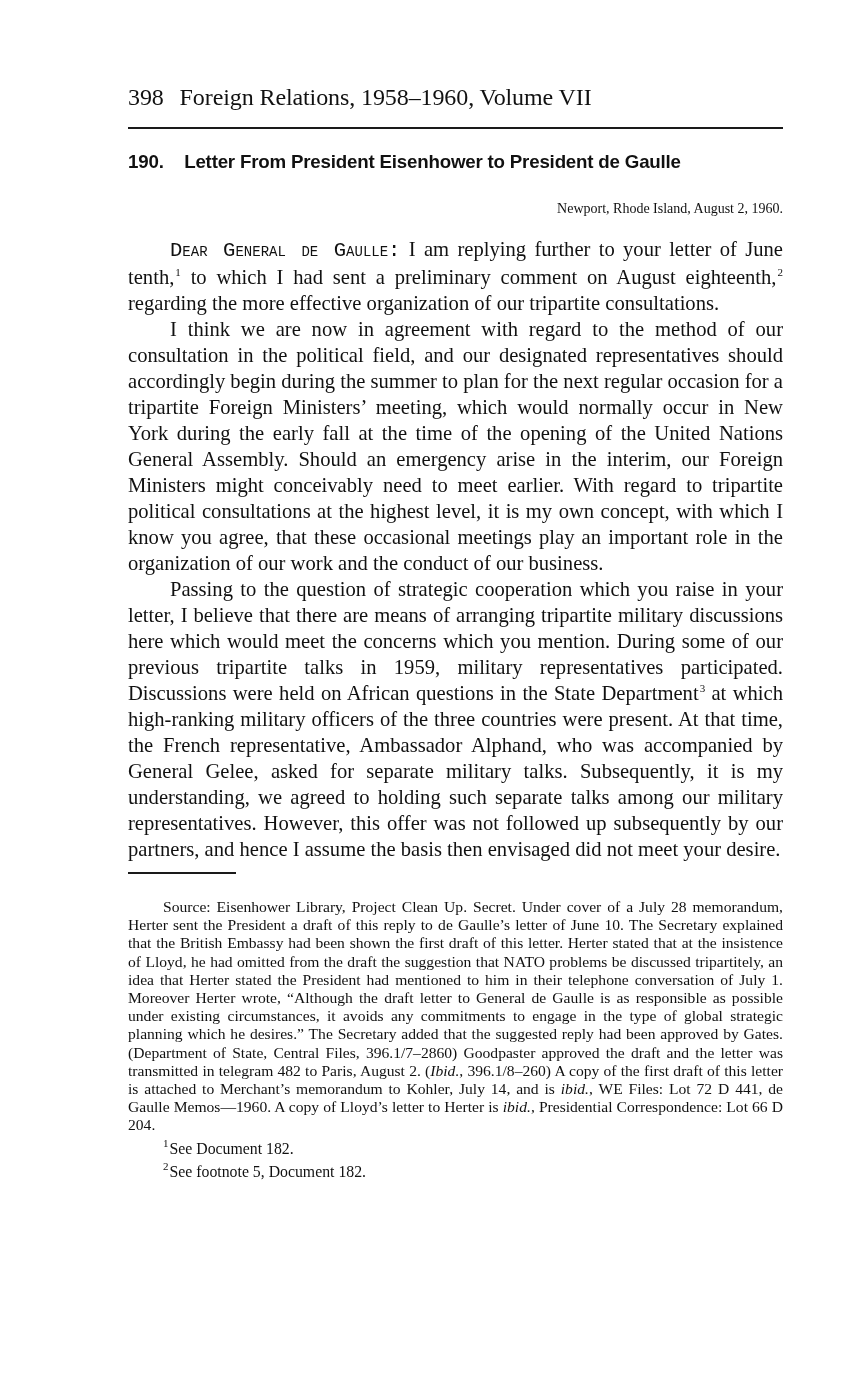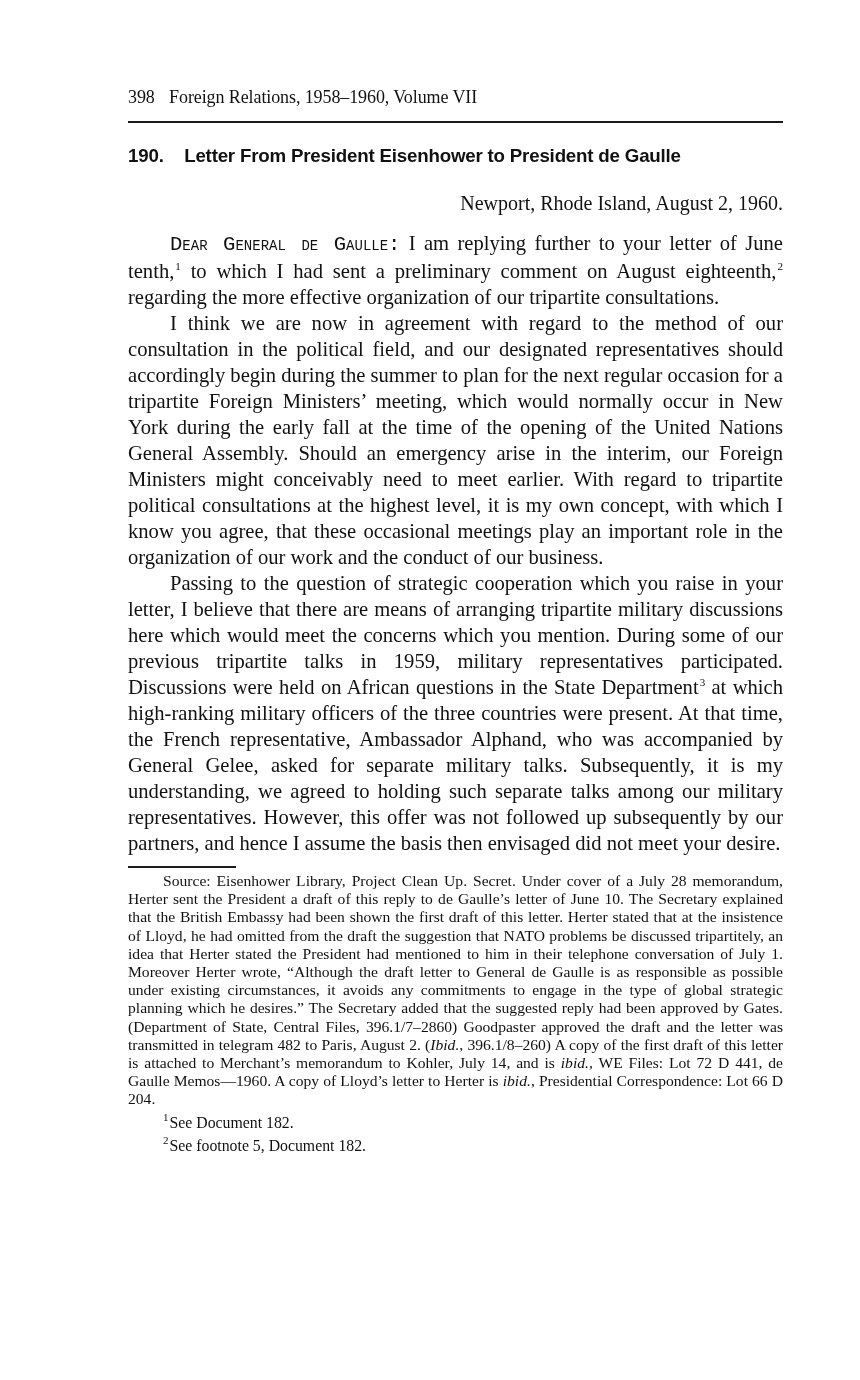--- a/index.html
+++ b/index.html
@@ -15,24 +15,24 @@
       color: #111111;
       font-family: "Liberation Serif", "DejaVu Serif", serif;
     }
     .page {
       position: absolute;
       left: 128px;
       top: 84px;
       width: 655px;
     }
     .running-head {
-      font-size: 18px;
+      font-size: 24px;
       line-height: 26px;
       height: 26px;
-      padding-bottom: 11px;
+      padding-bottom: 17px;
       border-bottom: 2px solid #1a1a1a;
       white-space: nowrap;
       letter-spacing: -0.1px;
     }
     .running-head .page-num {
       margin-right: 10px;
     }
     .doc-title {
       margin-top: 20px;
       font-family: "Liberation Sans", "DejaVu Sans", sans-serif;
@@ -44,21 +44,21 @@
       transform: scaleX(0.985);
       transform-origin: left;
     }
     .doc-title .doc-num {
       display: inline-block;
       width: 57px;
     }
     .dateline {
       margin-top: 21px;
       text-align: right;
-      font-size: 20px;
+      font-size: 14px;
       line-height: 26px;
     }
     .body-text {
       margin-top: 14px;
       font-size: 20.6px;
       line-height: 26px;
       text-align: justify;
       hyphens: manual;
     }
     .body-text p {
@@ -75,21 +75,21 @@
       vertical-align: 8px;
       margin-left: 1px;
     }
     .footnote-rule {
       margin-top: 10px;
       width: 108px;
       height: 0;
       border-top: 2px solid #1a1a1a;
     }
     .footnotes {
-      margin-top: 4px;
+      margin-top: 24px;
       font-size: 15.6px;
       line-height: 18.2px;
       text-align: justify;
     }
     .footnotes p {
       margin: 0;
       text-indent: 35px;
     }
     .footnotes .note {
       margin-top: 4px;

